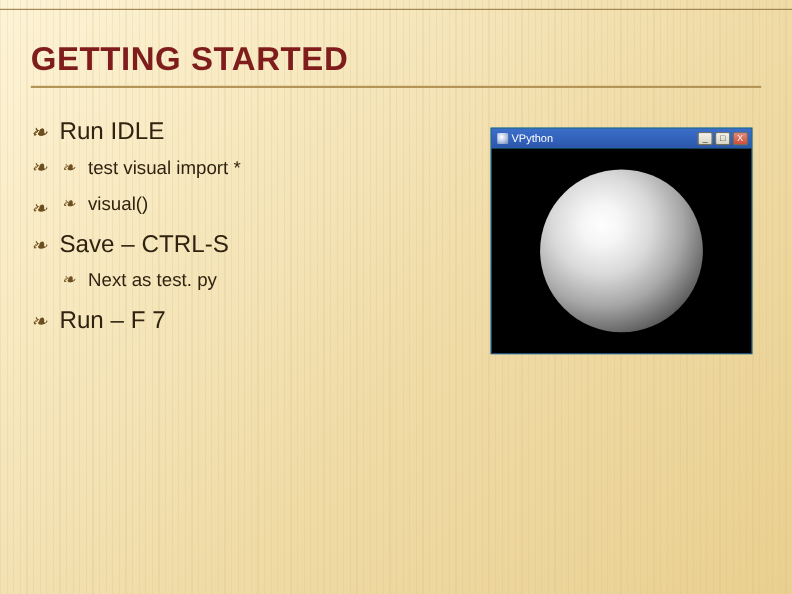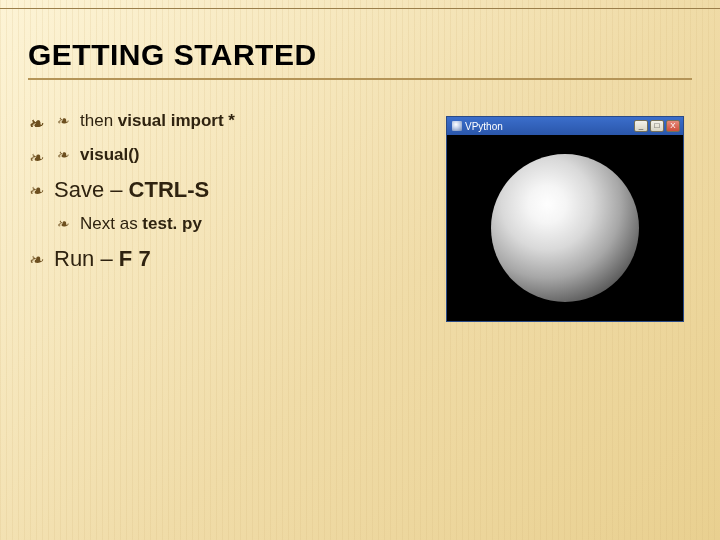--- a/index.html
+++ b/index.html
@@ -25,21 +25,21 @@
   }
   .slide {
     position: absolute;
     inset: 0;
     padding: 30px 28px 20px 28px;
   }
   .title {
     font-size: 30px;
     font-weight: 700;
     letter-spacing: 0.5px;
-    color: #000000;
+    color: #7f1d1d;
     border-bottom: 2px solid #b49457;
     padding-bottom: 6px;
     margin-top: 8px;
     margin-bottom: 22px;
     font-family: "Franklin Gothic Medium", "Arial Black", Arial, sans-serif;
   }
   .content {
     display: flex;
     flex-direction: row;
     gap: 18px;
@@ -71,21 +71,21 @@
     padding-left: 52px;
     position: relative;
     color: #2f2310;
   }
   .bullet2 {
     position: absolute; left: 28px; top: 2px;
     font-size: 15px; color: #6d4f1f;
     font-family: "Monotype Corsiva", "Brush Script MT", cursive;
     font-style: italic;
   }
-  .bold { font-weight: 700; }
+  .bold { font-weight: 400; }
 
   
   .figure {
     flex: 0 0 238px;
     margin-top: 14px;
   }
   .vpwin {
     width: 238px;
     border: 1px solid #2a4a86;
     background: #14b8a6;
@@ -143,27 +143,28 @@
   <h1 class="title">GETTING STARTED</h1>
 
   <div class="content">
     <div class="list-col">
       <ul>
         <li class="l1">
           <span class="bullet1">❧</span>
         </li>
         <li class="l1">
           <span class="bullet1">❧</span>
+          <span>Run IDLE</span>
         </li>
         <li class="l1">
           <span class="bullet1">❧</span>
         </li>
         <li class="l2">
           <span class="bullet2">❧</span>
-          <span>then </span><span class="bold">visual import *</span>
+          <span>test </span><span class="bold">visual import *</span>
         </li>
         <li class="l1">
           <span class="bullet1">❧</span>
         </li>
         <li class="l2">
           <span class="bullet2">❧</span>
           <span class="bold">visual()</span>
         </li>
         <li class="l1">
           <span class="bullet1">❧</span>

